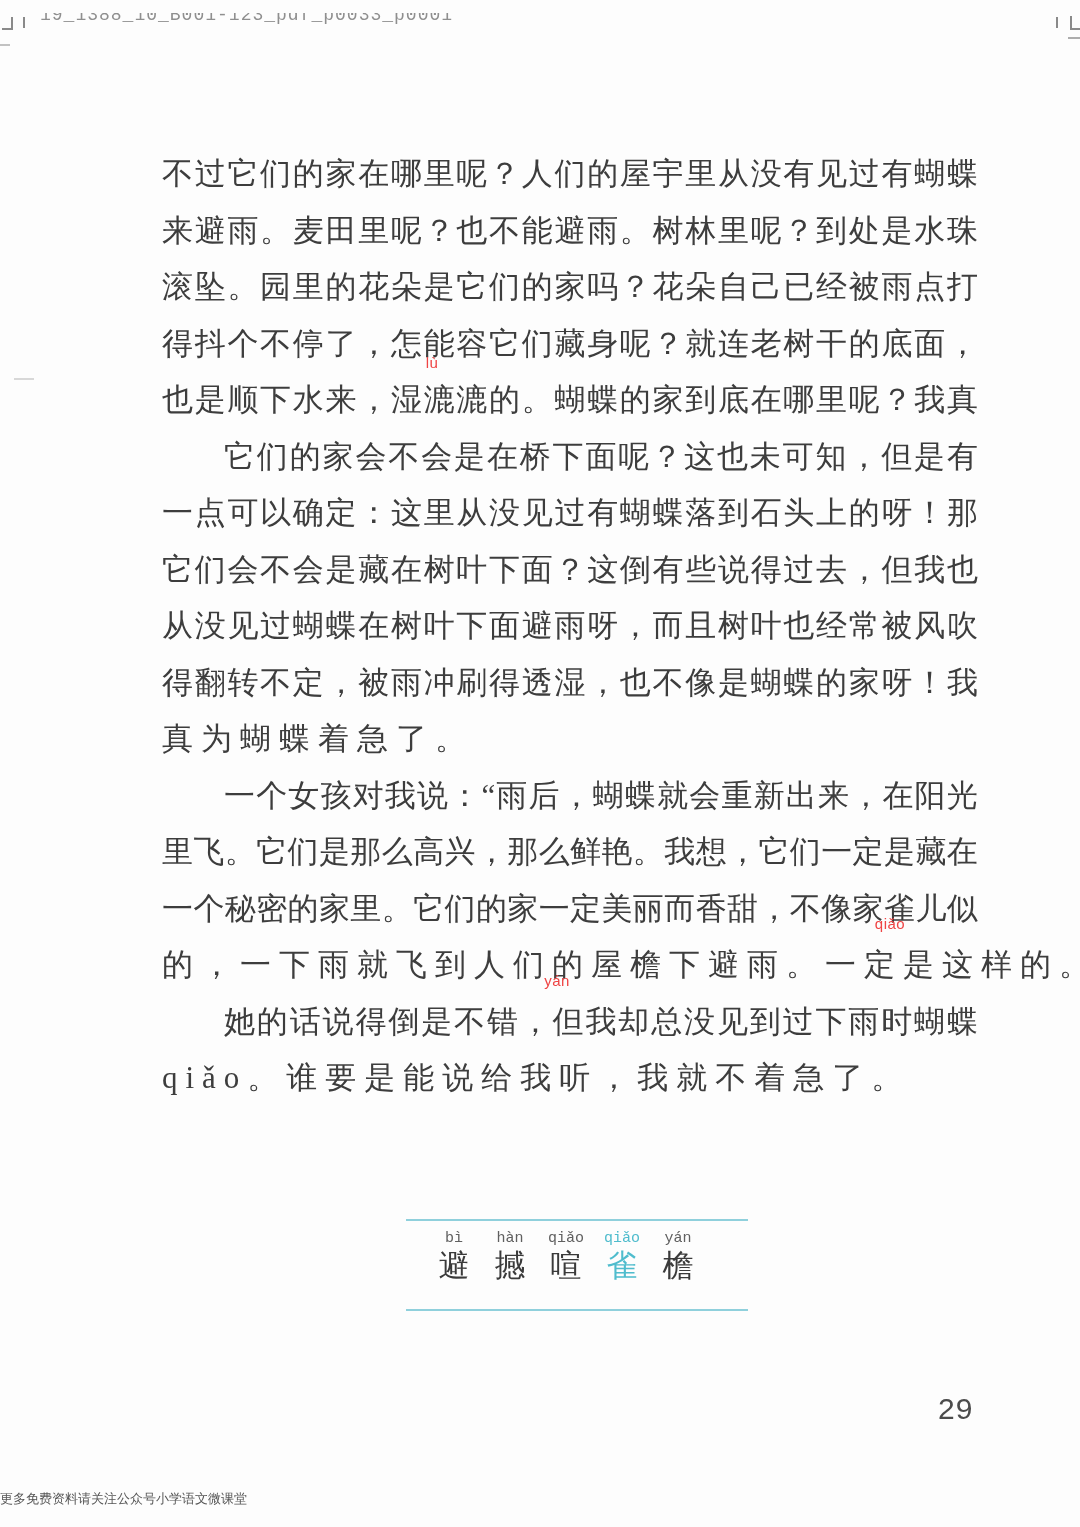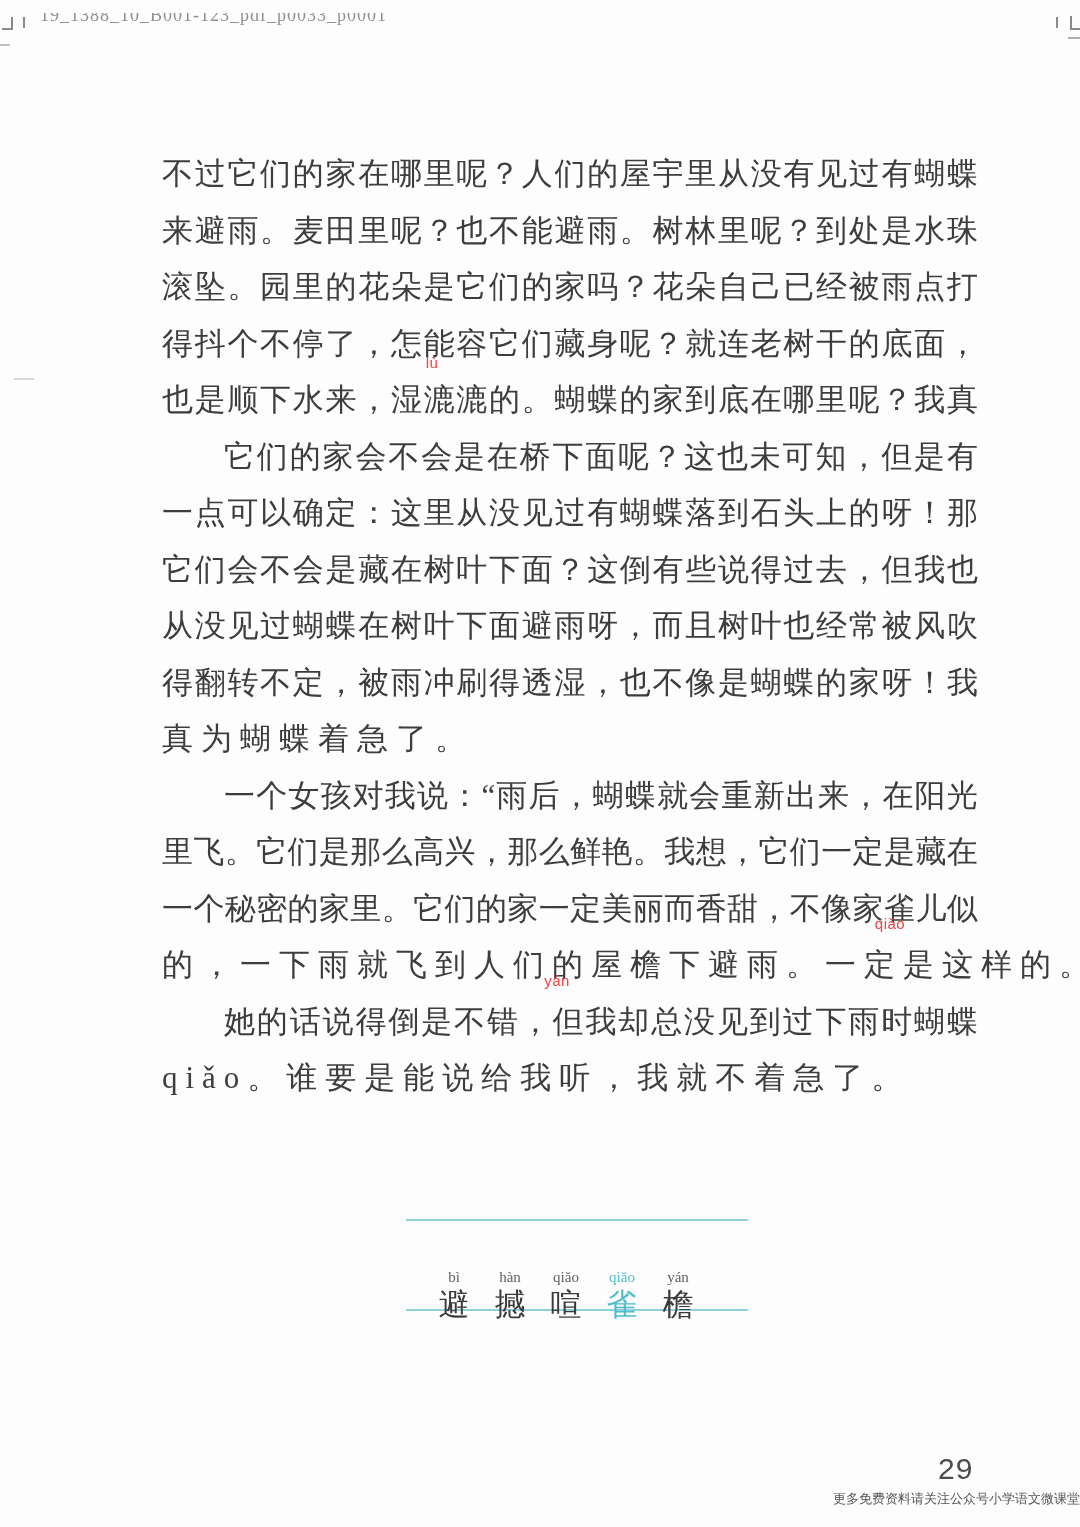--- a/index.html
+++ b/index.html
@@ -12,21 +12,21 @@
     font-family:"Liberation Serif", serif;
   }
 
   
   .scan-label-clip{
     position:absolute;left:40px;top:13px;height:17px;width:420px;
     overflow:hidden;
   }
   .scan-label-clip span{
     display:block;margin-top:-8px;
-    font-family:Liberation Serif, serif;
+    font-family:Liberation Mono, monospace;
     font-size:18px;color:#8f8f8f;letter-spacing:1px;white-space:nowrap;
   }
   .mark{position:absolute;}
   .mark-tl-bracket{left:2px;top:17px;width:9px;height:11px;
     border-right:2px solid #8a8a8a;border-bottom:2px solid #8a8a8a;}
   .mark-tl-tick{left:23px;top:17px;width:2px;height:11px;background:#8a8a8a;}
   .mark-tl-dash{left:0;top:44px;width:10px;height:2px;background:#c2c2c2;}
   .mark-tr-tick{left:1056px;top:17px;width:2px;height:11px;background:#8a8a8a;}
   .mark-tr-bracket{left:1070px;top:16px;width:12px;height:12px;
     border-left:2px solid #8a8a8a;border-bottom:2px solid #8a8a8a;}
@@ -70,38 +70,38 @@
     display:flex;
     justify-content:flex-start;
     padding:8px 0 0 30px;
     gap:20px;
   }
   .vocab-entry{
     width:36px;
     display:flex;flex-direction:column;align-items:center;
   }
   .vocab-pinyin{
-    font-family:Liberation Serif, serif;
-    font-size:15px;color:#606060;line-height:19px;margin-top:39px;
+    font-family:Liberation Mono, monospace;
+    font-size:15px;color:#606060;line-height:19px;
   }
   .vocab-char{
     font-size:31px;color:#3a3a3a;line-height:36px;
   }
   .vocab-entry.accent .vocab-pinyin,
   .vocab-entry.accent .vocab-char{color:#4fbccd;}
 
   
   .page-number{
-    position:absolute;left:938px;top:1452px;
+    position:absolute;left:938px;top:1392px;
     font-family:"Liberation Sans", sans-serif;
     font-size:30px;color:#4c4c4c;letter-spacing:1px;
   }
   .footer-note{
     position:absolute;left:0;top:1490px;width:1080px;
-    text-align:right;
+    text-align:left;
     font-size:13px;color:#555;letter-spacing:0;
   }
 </style>
 </head>
 <body>
 
 <div class="page">
 
   <div class="scan-label-clip">
     <span>19_1388_10_B001-123_pdf_p0033_p0001</span>

